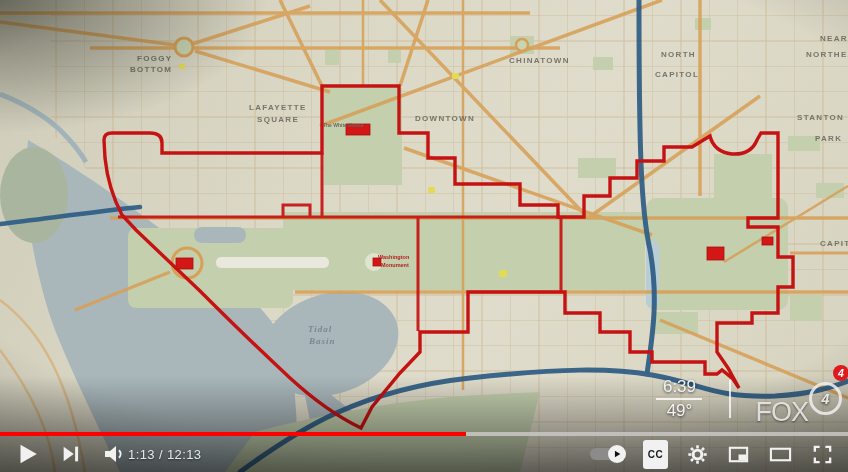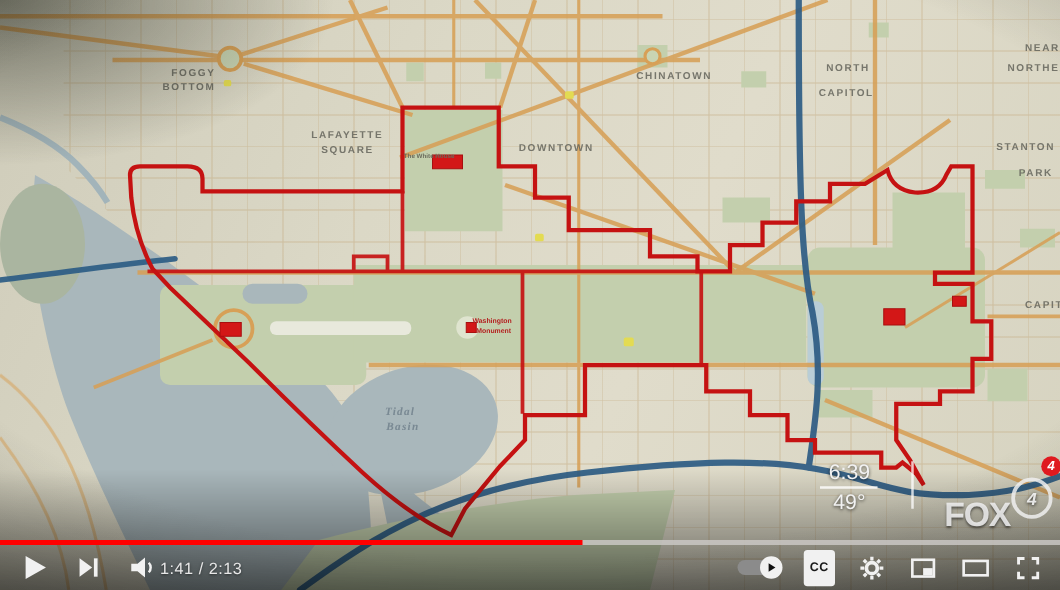--- a/index.html
+++ b/index.html
@@ -21,27 +21,27 @@
   .poi-red{position:absolute;font:700 5.5px "Liberation Sans",sans-serif;color:#b42020;white-space:nowrap;}
   .poi-dark{position:absolute;font:600 5px "Liberation Sans",sans-serif;color:#6b6b5c;white-space:nowrap;}
   
   .vignette{position:absolute;inset:0;pointer-events:none;
     background:
       radial-gradient(ellipse 120% 105% at 50% 42%,rgba(0,0,0,0) 50%,rgba(25,26,20,.34) 78%,rgba(13,14,10,.62) 100%),
       radial-gradient(ellipse 45% 40% at 0% 0%,rgba(18,22,14,.5),rgba(0,0,0,0) 70%);}
   .ctrl-gradient{position:absolute;left:0;right:0;bottom:0;height:96px;pointer-events:none;
     background:linear-gradient(180deg,rgba(0,0,0,0),rgba(0,0,0,.55));}
   
-  .station-bug{position:absolute;right:6px;bottom:44px;display:flex;align-items:flex-start;gap:24px;
+  .station-bug{position:absolute;right:6px;bottom:44px;display:flex;align-items:center;gap:24px;
     color:#f2f2f2;text-shadow:0 1px 3px rgba(0,0,0,.75);}
   .bug-left{width:52px;text-align:center;font-size:17px;font-weight:400;line-height:1.05;}
   .bug-sep{height:2px;background:rgba(255,255,255,.8);margin:2px 3px;}
   .bug-vline{width:2px;height:38px;background:rgba(255,255,255,.75);}
   .fox{position:relative;display:flex;align-items:center;}
-  .fox-txt{font-weight:700;font-size:27px;letter-spacing:-1px;color:rgba(238,238,238,.88);
+  .fox-txt{font-weight:400;font-size:27px;letter-spacing:-1px;color:rgba(238,238,238,.88);
     text-shadow:0 1px 2px rgba(0,0,0,.5);margin-top:28px;}
   .fox-ring{width:27px;height:27px;border:3px solid rgba(238,238,238,.85);border-radius:50%;
     margin-left:1px;display:flex;align-items:center;justify-content:center;
     font-style:italic;font-weight:800;font-size:14px;color:rgba(245,245,245,.9);}
   .fox-badge{position:absolute;top:-4px;right:-7px;width:16px;height:16px;border-radius:50%;
     background:#df1a1f;color:#fff;font-weight:800;font-size:10.5px;font-style:italic;
     display:flex;align-items:center;justify-content:center;text-shadow:none;}
   
   .progress{position:absolute;left:0;right:0;bottom:36px;height:4px;background:rgba(201,199,195,.85);cursor:pointer;}
   .played{position:absolute;left:0;top:0;bottom:0;background:#f00;}
@@ -227,21 +227,21 @@
         <polygon points="4,4 15,12 4,20"></polygon>
           <rect x="16.5" y="4" width="3.2" height="16"></rect>
         </svg>
     </button>
     <button class="btn">
       <svg width="24" height="24" viewBox="0 0 24 24">
         <polygon points="3,9 8,9 14,4 14,20 8,15 3,15" fill="#f1f1f1"></polygon>
         <path d="M17,8.2 A5.5,5.5 0 0 1 17,15.8" stroke="#f1f1f1" stroke-width="2" fill="none"></path>
         </svg>
     </button>
-    <span class="time">1:41 / 2:13</span>
+    <span class="time">1:13 / 12:13</span>
     <div class="spacer"></div>
     <button class="btn rgap">
       <span class="toggle">
         <span class="knob">
           <svg width="10" height="10" viewBox="0 0 24 24" fill="#111">
             <polygon points="7,4 20,12 7,20"></polygon>
             </svg>
         </span>
       </span>
     </button>

